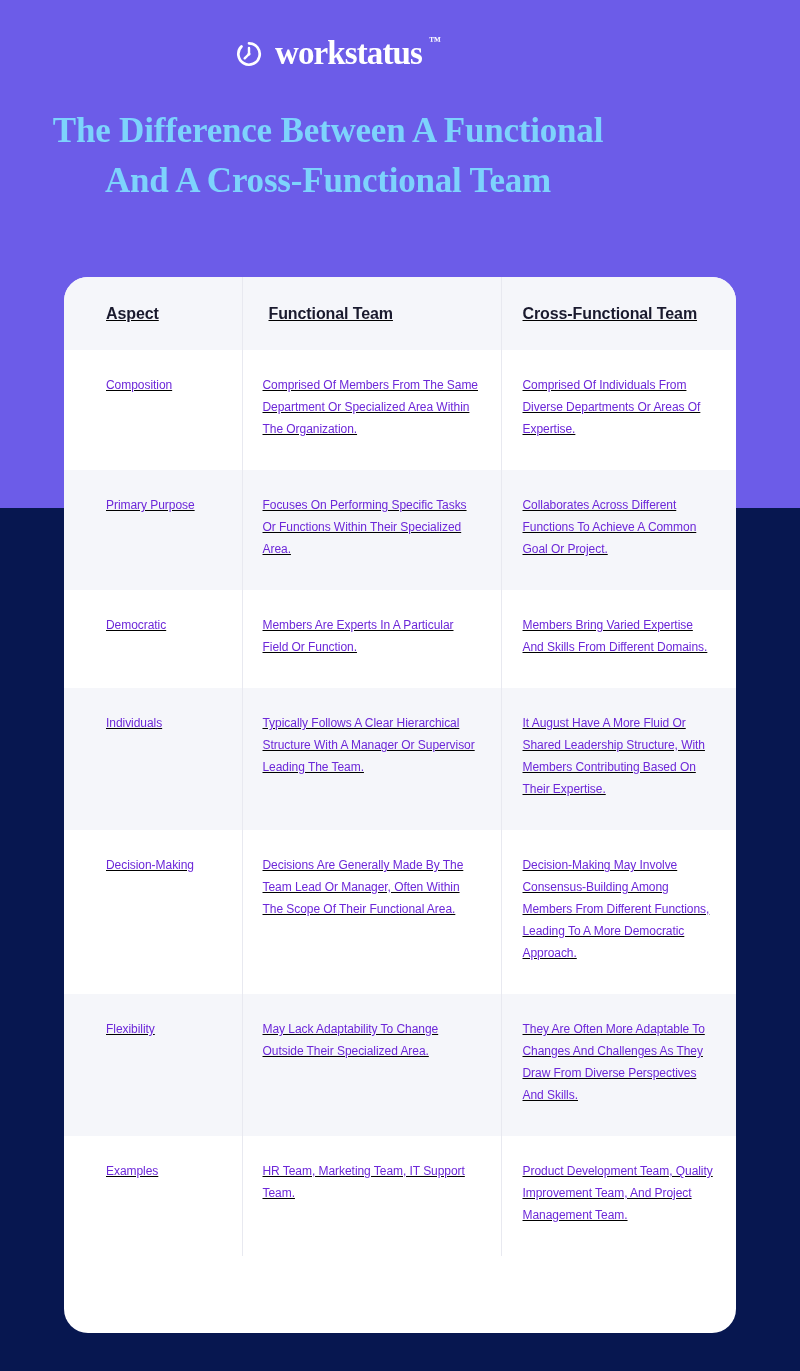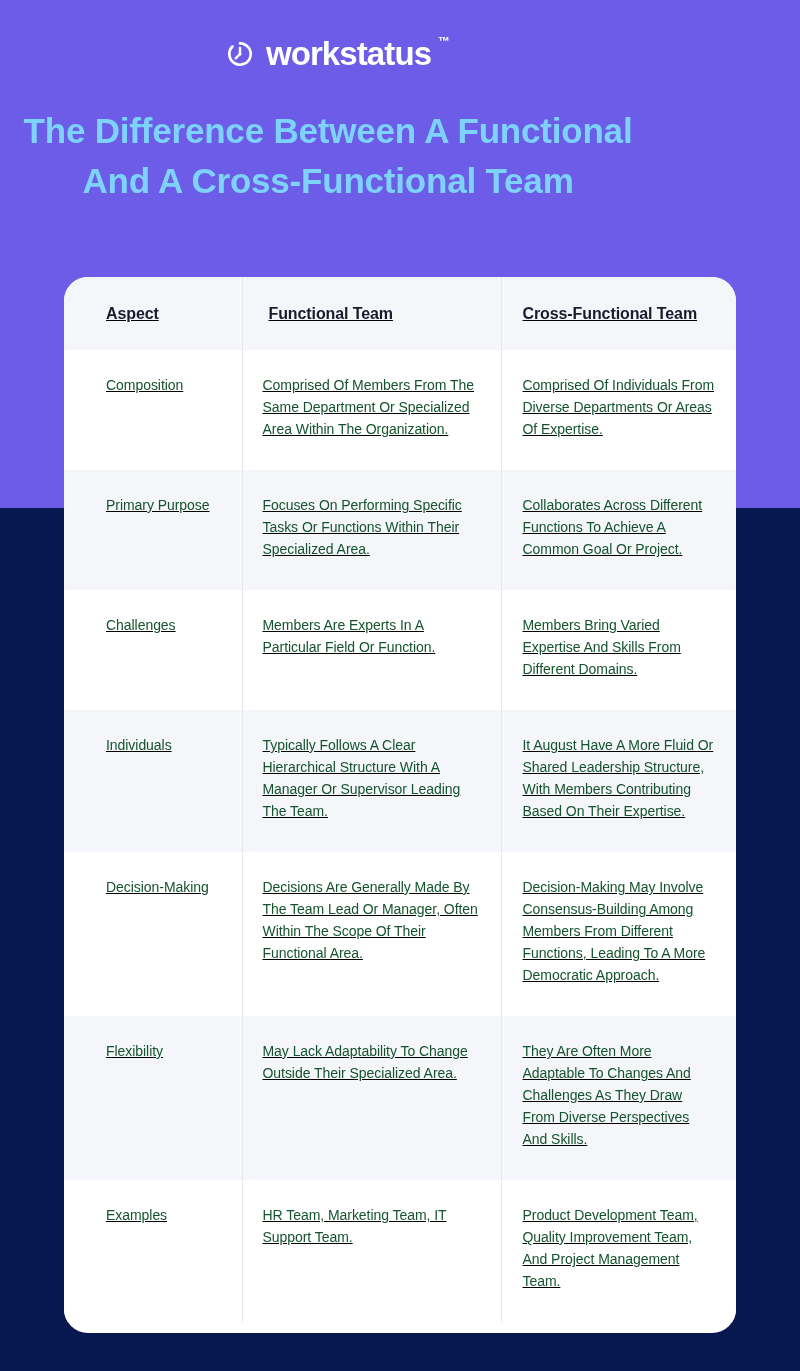--- a/index.html
+++ b/index.html
@@ -32,20 +32,21 @@
     background: #071750;
   }
 
   
   .header {
     position: absolute;
     left: 0; top: 0;
     width: 656px;
     z-index: 3;
     text-align: center;
+    font-family: Liberation Serif, serif;
   }
 
   .logo-row {
     display: flex;
     align-items: center;
     justify-content: center;
     gap: 11px;
     padding-top: 37px;
   }
 
@@ -122,22 +123,22 @@
     letter-spacing: -0.1px;
     padding: 0 14px 0 0;
   }
 
   .table thead th.col-aspect { padding-left: 42px; }
   .table thead th.col-func   { padding-left: 26px; }
   .table thead th.col-cross  { padding-left: 21px; }
 
   .table tbody td {
     vertical-align: top;
-    color: #14532d;
-    font-size: 14px;
+    color: #6d28d9;
+    font-size: 12px;
     line-height: 22px;
     letter-spacing: -0.05px;
     padding-top: 24px;
     padding-bottom: 30px;
     padding-right: 22px;
   }
 
   .table tbody td.col-aspect { padding-left: 42px; }
   .table tbody td.col-func   { padding-left: 20px; }
   .table tbody td.col-cross  { padding-left: 21px; }
@@ -200,21 +201,21 @@
         <td class="col-aspect rowlabel">Composition</td>
         <td class="col-func">Comprised Of Members From The Same Department Or Specialized Area Within The Organization.</td>
         <td class="col-cross">Comprised Of Individuals From Diverse Departments Or Areas Of Expertise.</td>
       </tr>
       <tr class="alt">
         <td class="col-aspect rowlabel">Primary Purpose</td>
         <td class="col-func">Focuses On Performing Specific Tasks Or Functions Within Their Specialized Area.</td>
         <td class="col-cross">Collaborates Across Different Functions To Achieve A Common Goal Or Project.</td>
       </tr>
       <tr class="plain">
-        <td class="col-aspect rowlabel">Challenges</td>
+        <td class="col-aspect rowlabel">Democratic</td>
         <td class="col-func">Members Are Experts In A Particular Field Or Function.</td>
         <td class="col-cross">Members Bring Varied Expertise And Skills From Different Domains.</td>
       </tr>
       <tr class="alt">
         <td class="col-aspect rowlabel">Individuals</td>
         <td class="col-func">Typically Follows A Clear Hierarchical Structure With A Manager Or Supervisor Leading The Team.</td>
         <td class="col-cross">It August Have A More Fluid Or Shared Leadership Structure, With Members Contributing Based On Their Expertise.</td>
       </tr>
       <tr class="plain">
         <td class="col-aspect rowlabel">Decision-Making</td>

